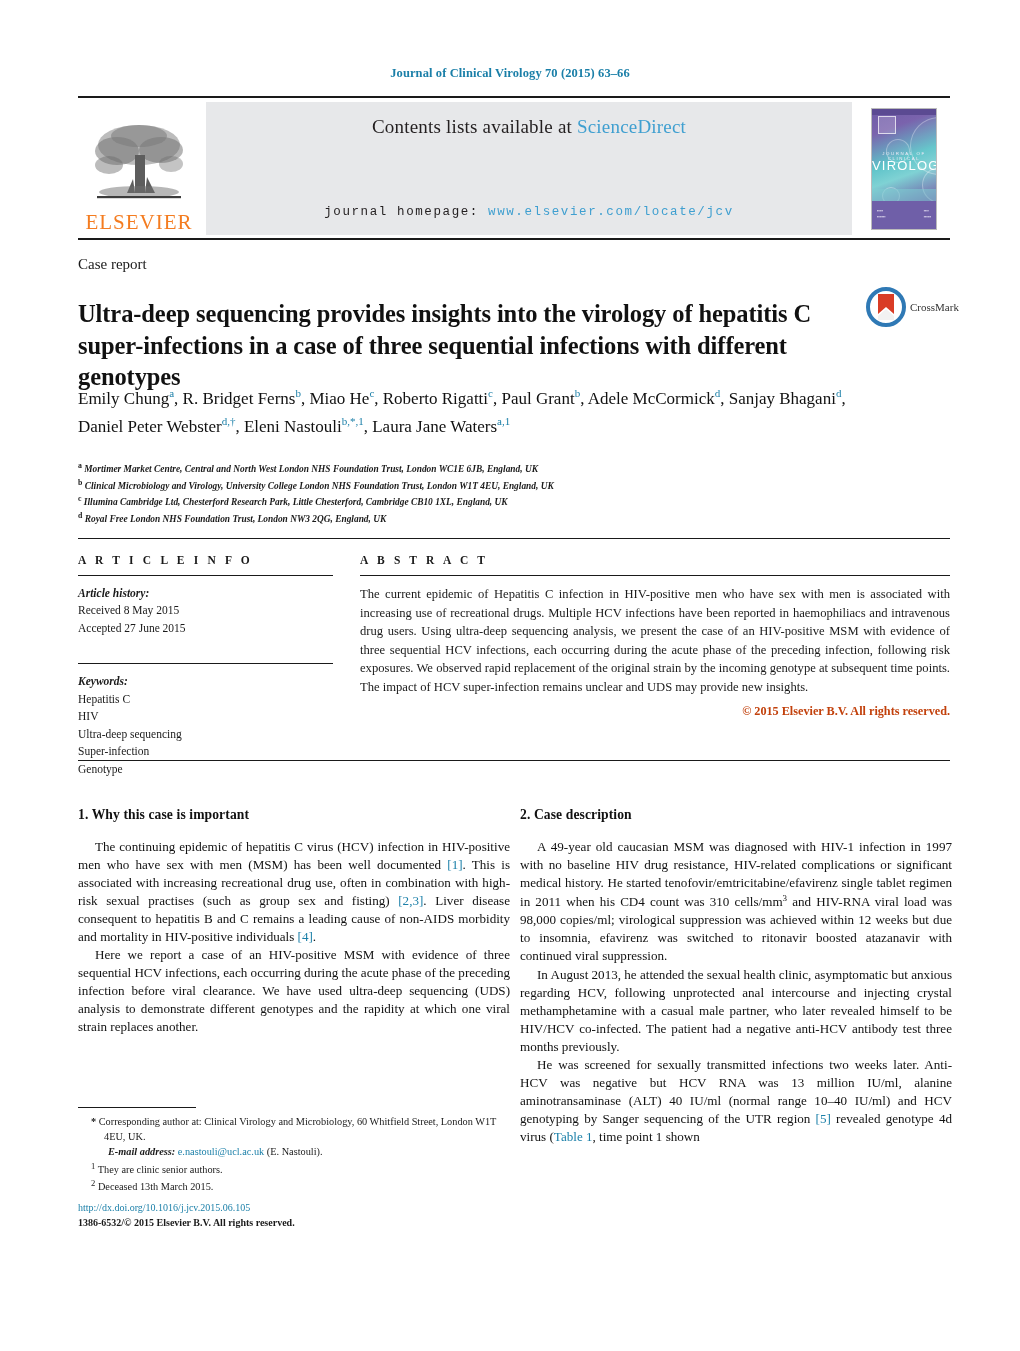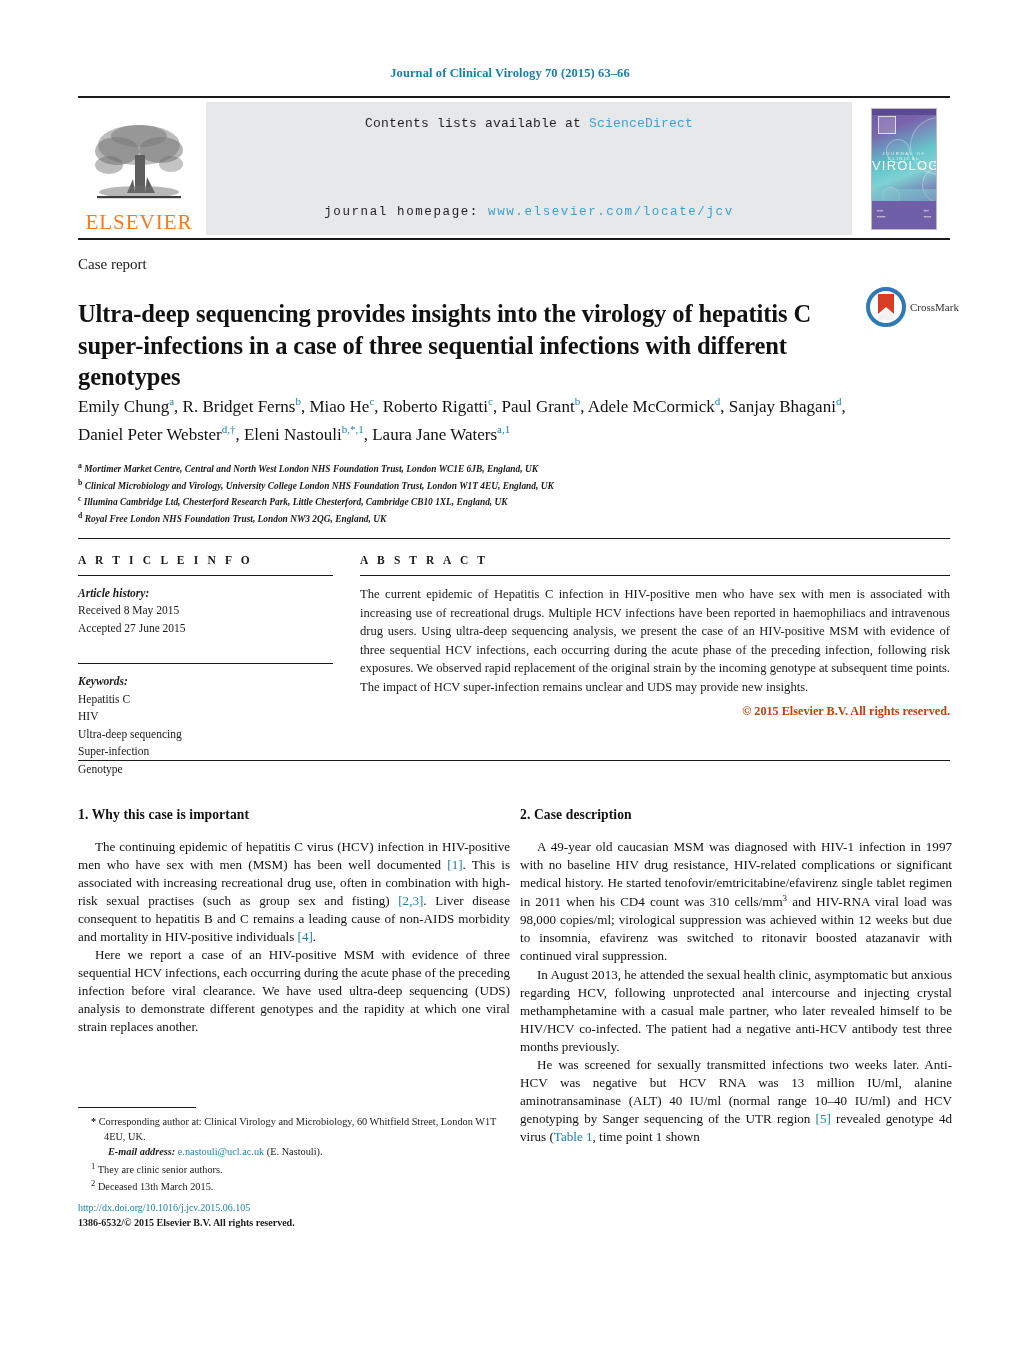--- a/index.html
+++ b/index.html
@@ -77,22 +77,22 @@
     margin-left: 6px;
     margin-right: 6px;
     display: flex;
     flex-direction: column;
     align-items: center;
     justify-content: space-between;
     padding: 14px 0 16px 0;
     box-sizing: border-box;
   }
   .contents-line {
-    font-family: Liberation Mono, monospace;
-    font-size: 13px;
+    font-family: Liberation Serif, serif;
+    font-size: 19px;
     color: #231f20;
     letter-spacing: .2px;
   }
   .contents-line .sd { color: #3f9fd0; }
   .journal-name {
     font-family: "Liberation Serif", serif;
     font-size: 31px;
     color: #1a1a1a;
     letter-spacing: .2px;
   }
@@ -198,21 +198,21 @@
     gap: 4px;
   }
   .crossmark-label {
     font-family: "Liberation Serif", serif;
     font-size: 11px;
     color: #333;
   }
 
   .authors {
     position: absolute;
-    top: 393px;
+    top: 385px;
     left: 78px;
     width: 800px;
     font-size: 17px;
     line-height: 1.62;
     color: #111;
   }
   .authors sup { color: #1a7fa8; font-size: 11px; }
   .affiliations {
     position: absolute;
     top: 460px;

